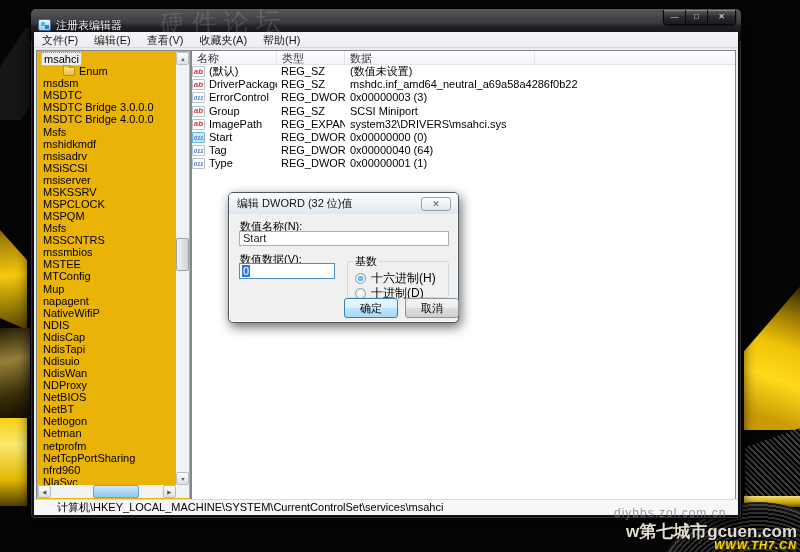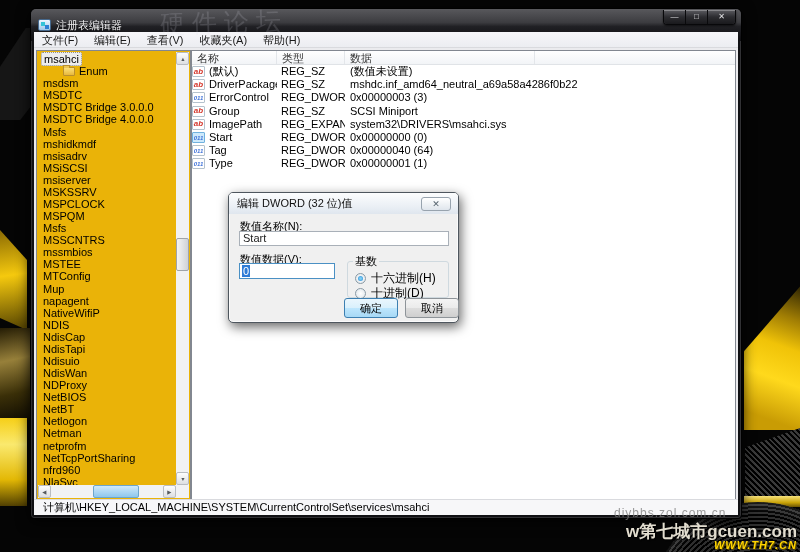--- a/index.html
+++ b/index.html
@@ -102,21 +102,21 @@
   .vc-type{width:68px;padding-left:4px;}
   .vc-data{flex:1;padding-left:5px;}
   .reg-ico{width:13px;height:11px;margin-right:4px;flex:0 0 auto;display:flex;align-items:center;
        justify-content:center;background:#fff;border:1px solid #b4c2cd;border-radius:1px;}
   .icon-sz .reg-ico::before{content:"ab";font-size:8px;font-weight:bold;font-style:italic;color:#d4372c;line-height:1;}
   .icon-dword .reg-ico::before{content:"011";font-size:6px;font-weight:bold;color:#3a6fd8;letter-spacing:0;line-height:1;}
   .val-row.selected .reg-ico{background:#cde9fb;border-color:#6fb1de;}
 
   .statusbar{position:absolute;left:0;right:0;bottom:0;height:16px;background:#f7f7f9;
        border-top:1px solid #d9dade;display:flex;align-items:center;}
-  .statusbar span{font-size:11px;color:#000;padding-left:9px;white-space:nowrap;}
+  .statusbar span{font-size:11px;color:#000;padding-left:23px;white-space:nowrap;}
 
   
   .dlg{position:absolute;left:228px;top:192px;width:231px;height:131px;z-index:20;
        background:#f0f0f0;border:1px solid #4e565e;border-radius:5px;
        box-shadow:2px 4px 12px rgba(0,0,0,.6), inset 0 0 0 1px rgba(255,255,255,.7);}
   .dlg-title{position:relative;height:21px;border-radius:4px 4px 0 0;
        background:linear-gradient(#fcfdfe,#e9eef4 70%,#dfe6ee);display:flex;align-items:center;}
   .dlg-title-text{font-size:11px;color:#111;padding-left:8px;}
   .dlg-close{position:absolute;right:7px;top:4px;width:30px;height:14px;border:1px solid #98a3ae;
        border-radius:3px;background:linear-gradient(#fff,#dfe5ec);display:flex;align-items:center;justify-content:center;}

